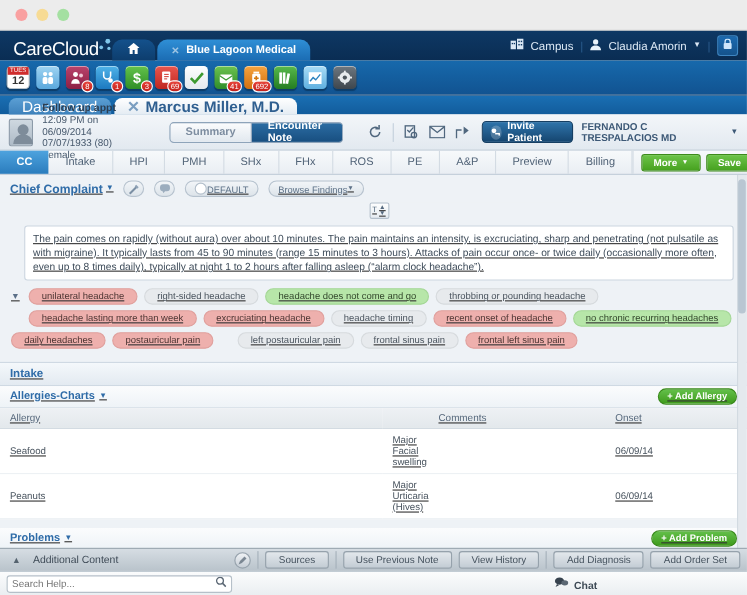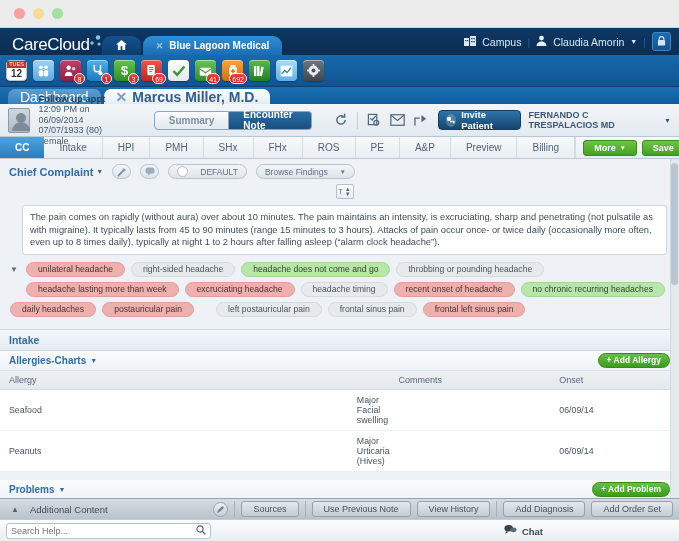--- a/index.html
+++ b/index.html
@@ -64,28 +64,28 @@
 
   
   .sectabs { height:22px; background:linear-gradient(#f7f9fb,#e9eef3); border-bottom:1px solid #bcc8d5; display:flex; align-items:stretch; }
   .st { padding:0 15px; display:flex; align-items:center; font-size:10px; color:#516377; border-right:1px solid #d3dbe3; }
   .st.active { background:linear-gradient(#4ea3de,#2a7cbd); color:#fff; font-weight:bold; border-right:none;}
   .sectabs .spacer { flex:1; border-right:1px solid #d3dbe3;}
   .greens { display:flex; align-items:center; gap:5px; padding:0 7px; }
   .gbtn { height:16px; padding:0 10px; background:linear-gradient(#6dc449,#46a11f); border:1px solid #3d8a1b; border-radius:3px; color:#fff; font-size:9px; font-weight:bold; display:flex; align-items:center; gap:4px;}
 
   
-  .content { position:relative; height:346px; background:#eef2f6; overflow:hidden; }
+  .content { position:relative; height:346px; background:#eef2f6; overflow:hidden;text-decoration:underline; }
   .scroll-track { position:absolute; right:0; top:0; width:9px; height:100%; background:#e4e9ee; border-left:1px solid #d2dae1;}
   .scroll-thumb { position:absolute; right:1px; top:4px; width:7px; height:122px; background:#b9c6d2; border-radius:4px;}
 
   .cc-bar { height:25px; display:flex; align-items:center; gap:9px; padding:0 9px; background:#eef2f6;}
   .cc-title { color:#2f6ca8; font-weight:bold; font-size:11px;}
   .rbtn { width:19px; height:15px; border-radius:8px; background:linear-gradient(#f2f5f8,#dde4ea); border:1px solid #b6c2ce; display:flex; align-items:center; justify-content:center; font-size:8px; color:#6d8197;}
-  .pill { height:15px; border-radius:8px; background:linear-gradient(#f2f5f8,#dde4ea); border:1px solid #b6c2ce; display:flex; align-items:center; padding:0 8px; font-size:8.5px; color:#5d7187; gap:12px;}
+  .pill { height:15px; border-radius:8px; background:linear-gradient(#f2f5f8,#dde4ea); border:1px solid #b6c2ce; display:flex; align-items:center; padding:0 8px; font-size:8.5px; color:#5d7187; gap:0;}
   .pill .knob { width:11px;height:11px;border-radius:50%; background:#fff; border:1px solid #b3bfcb;}
 
   .ccbox-wrap { margin:0 12px 0 22px; }
   .ccbox { display:flex; gap:6px; align-items:center;flex-direction:column; }
   .spin { width:18px; height:15px; border:1px solid #b4c0cc; background:linear-gradient(#fdfefe,#e6ecf1); border-radius:2px; display:flex; align-items:center; justify-content:center; font-size:7px; color:#55697e; gap:2px; flex:none;}
   .cctext { flex:1; background:#fff; border:1px solid #cbd5df; border-radius:3px; padding:5px 7px; font-size:9.3px; line-height:12.6px; color:#3e4c5a;}
 
   .chips { margin:7px 12px 0 10px; display:flex; flex-wrap:wrap; gap:5px 6px; align-items:flex-start;}
   .caret { color:#5b7characteristic; color:#5b7088; font-size:8px; padding-top:3px; width:10px; flex:none;}
   .chip { height:15px; border-radius:8px; padding:0 11px; display:flex; align-items:center; font-size:8.6px; white-space:nowrap; border:1px solid; }

